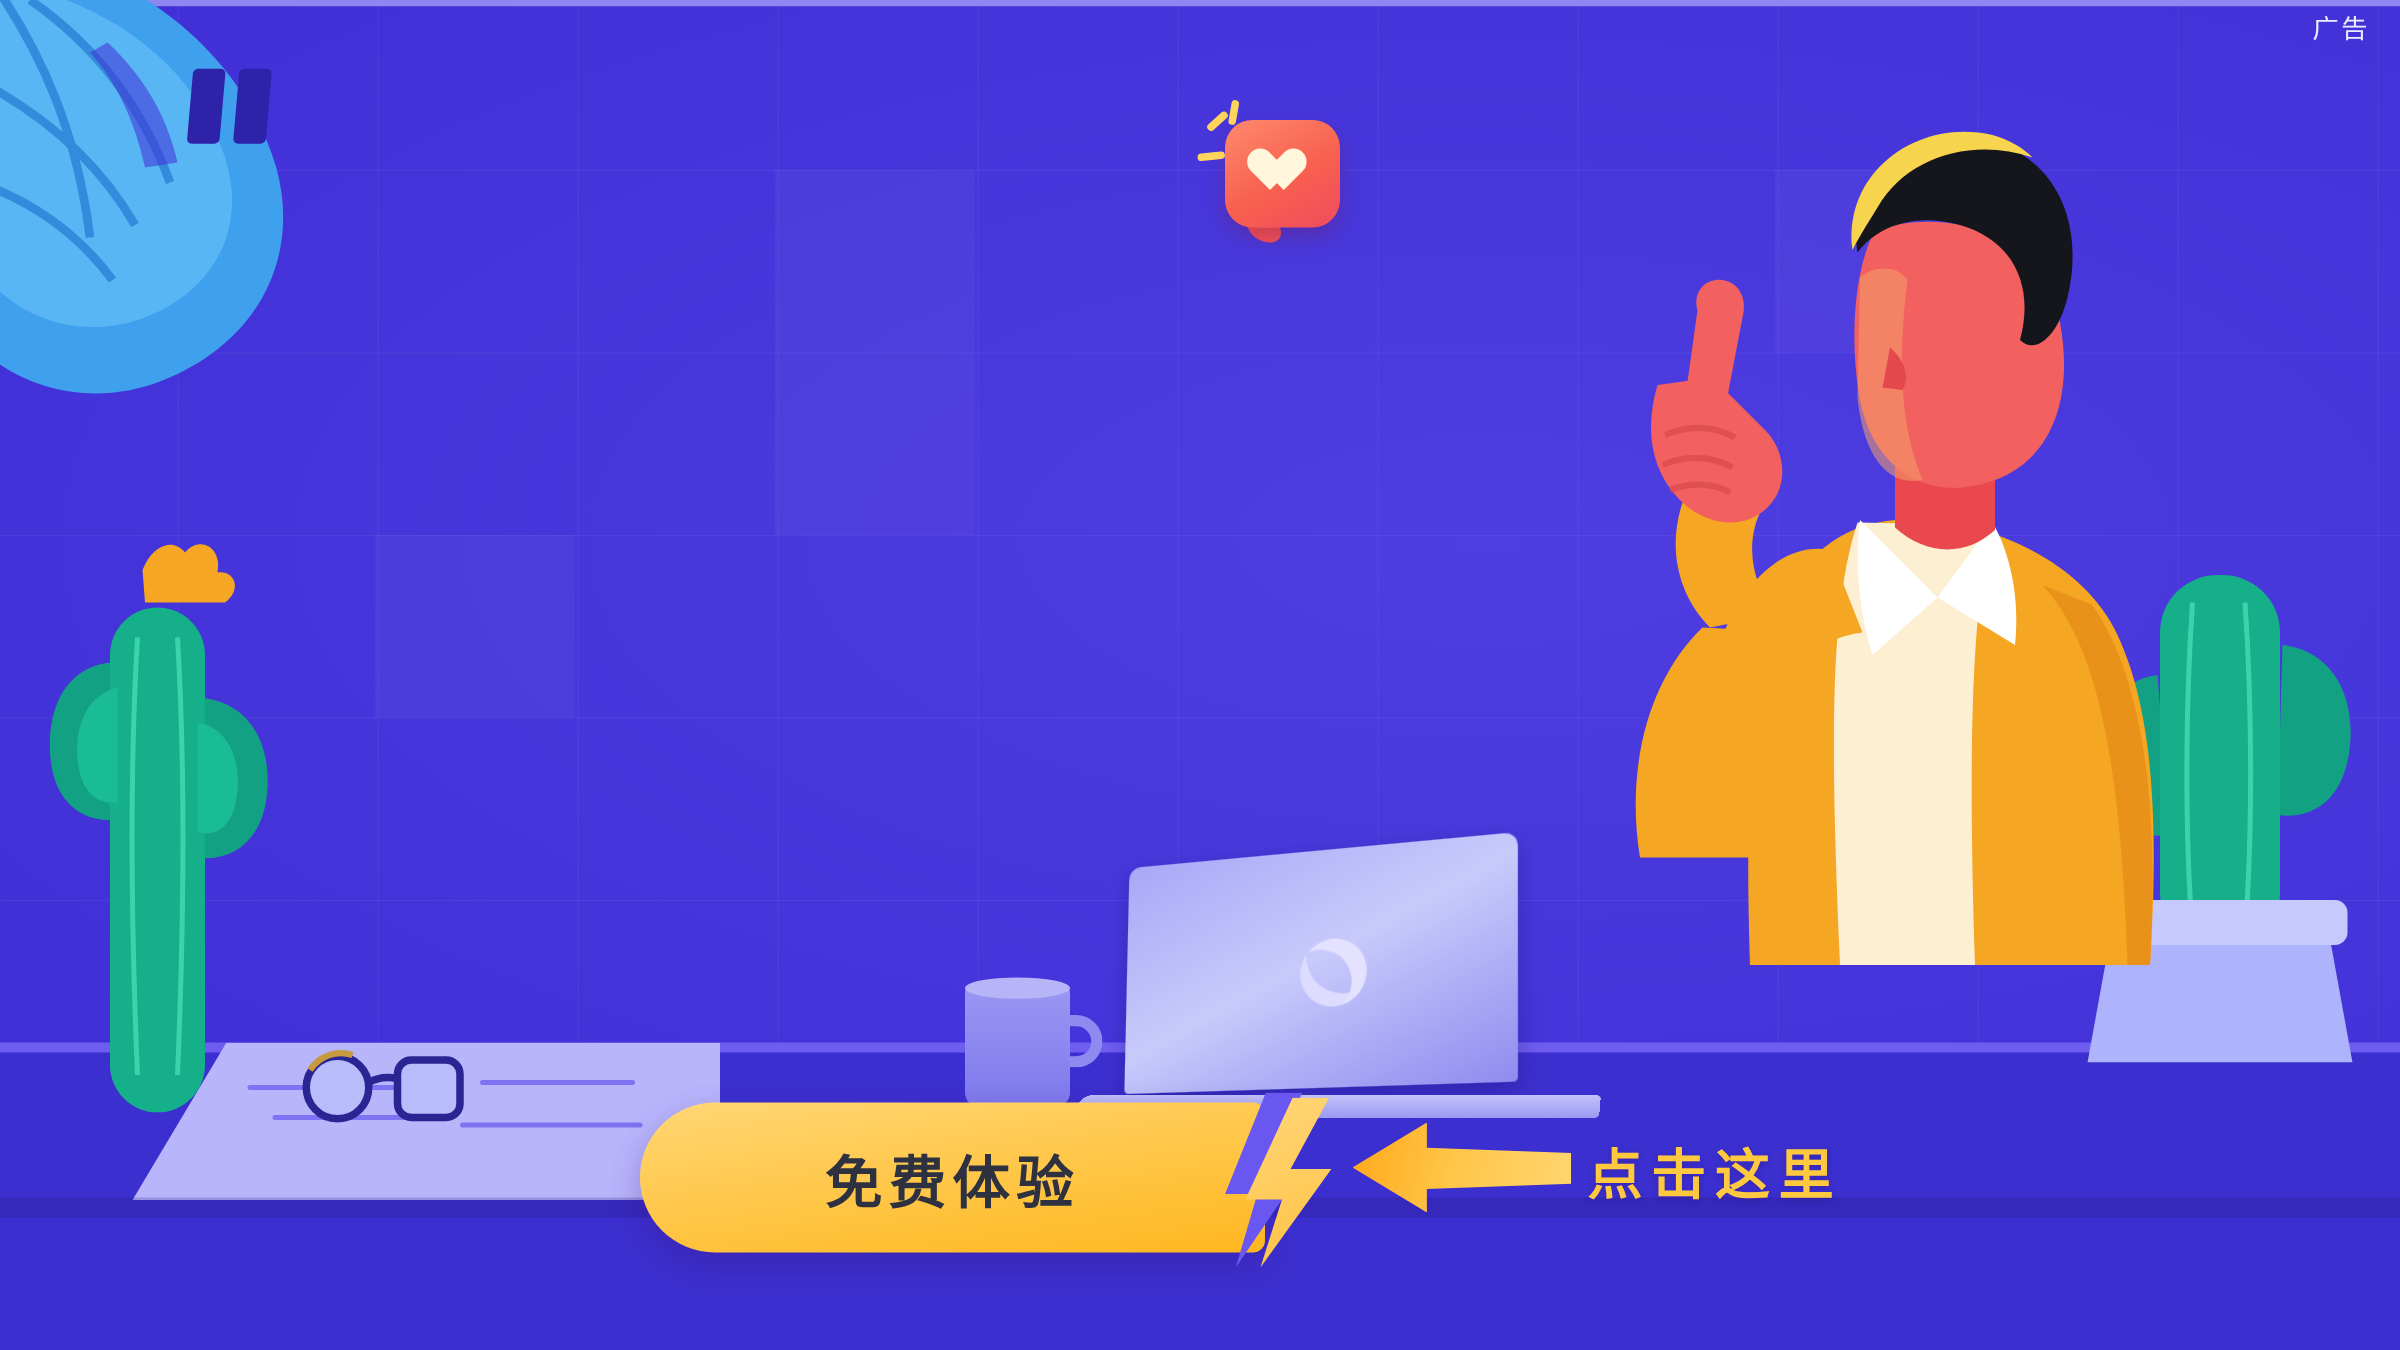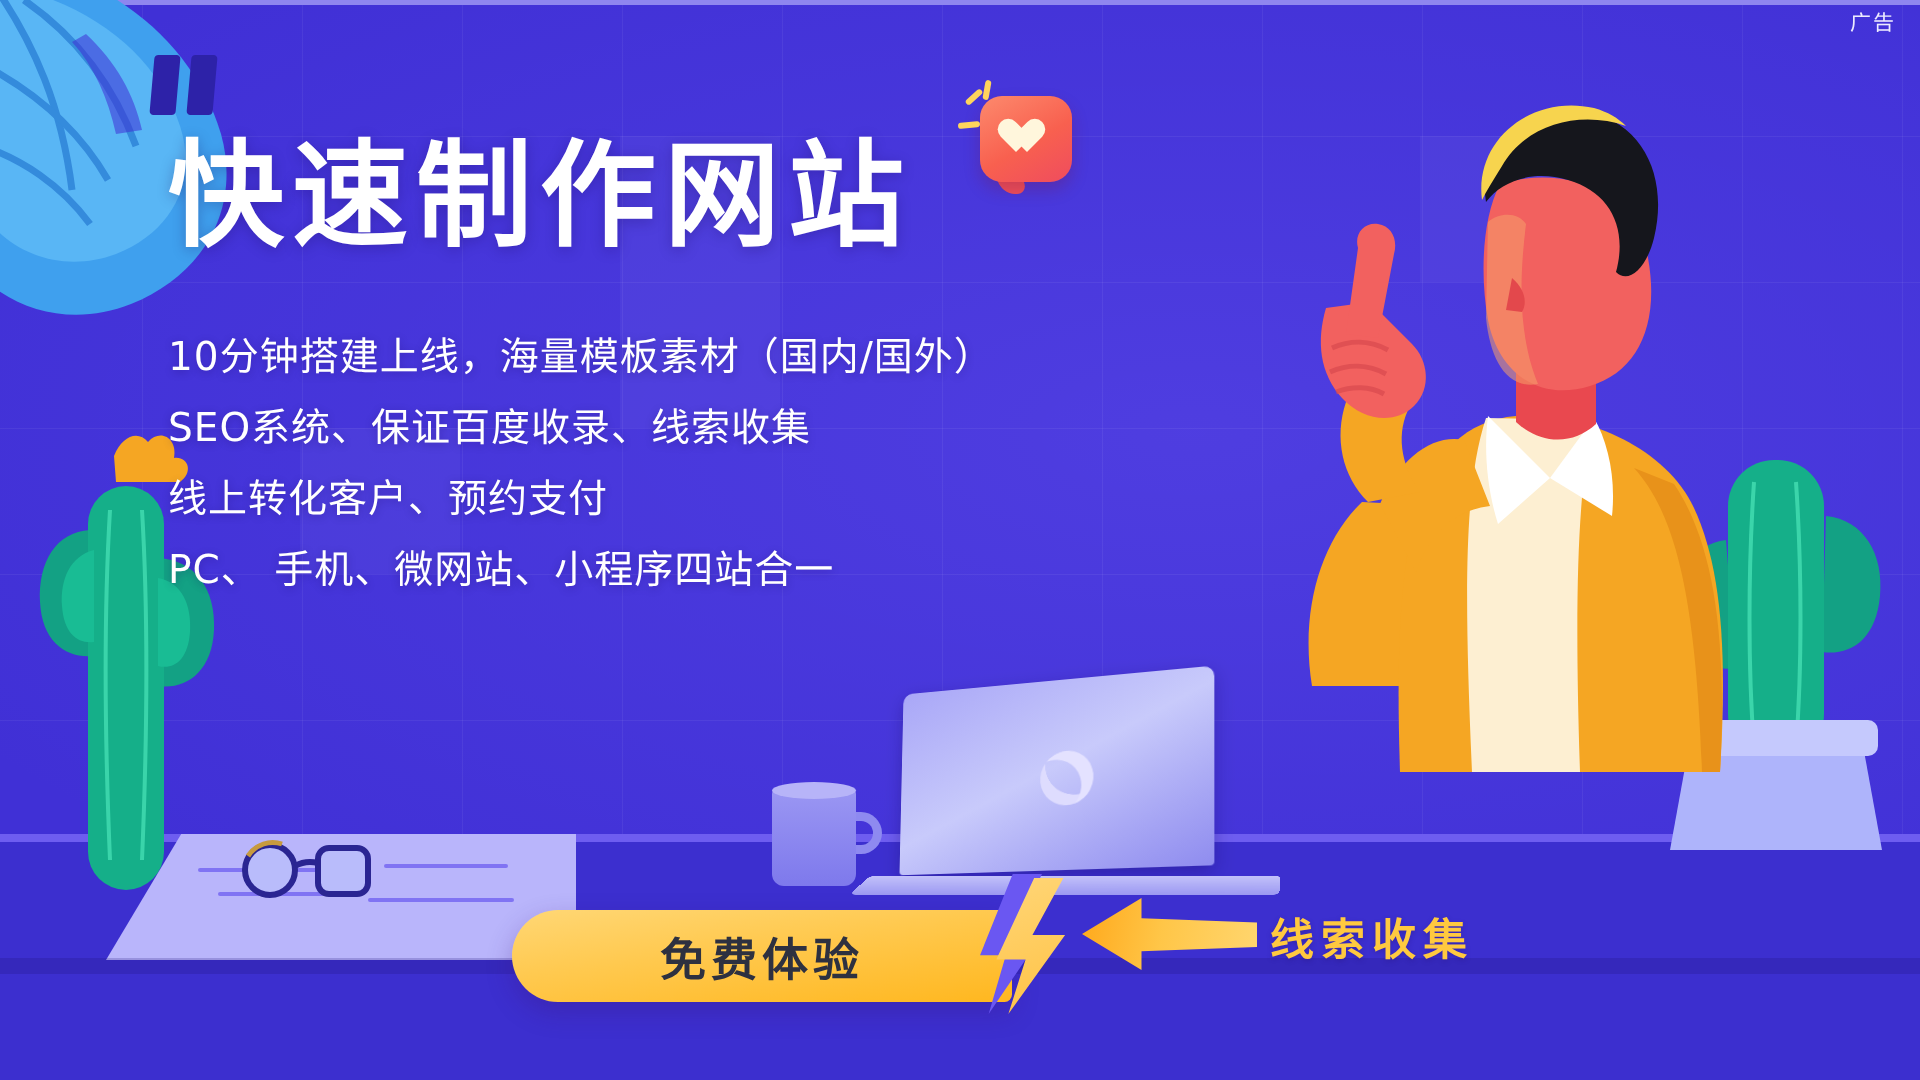--- a/index.html
+++ b/index.html
@@ -143,21 +143,21 @@
   .bubble-heart:before,.bubble-heart:after{
     content:""; position:absolute; width:21px; height:32px;
     background:#FFF6DC; border-radius:11px 11px 0 0; top:0; left:10px;
   }
   .bubble-heart:before{ transform:rotate(-45deg); transform-origin:0 100%; }
   .bubble-heart:after{ left:0; transform:rotate(45deg); transform-origin:100% 100%; }
   .spark{ position:absolute; background:#FFD45C; border-radius:3px; }
 
   
   .cta-button{
-    position:absolute; left:512px; bottom:78px; width:500px; height:92px; z-index:20;
+    position:absolute; left:512px; bottom:78px; width:500px; height:120px; z-index:20;
     border:none; cursor:pointer; padding:0;
     background:linear-gradient(172deg,#FFD775 0%,#FFC94F 42%,#FFB71F 100%);
     border-radius:62px 10px 10px 62px;
     box-shadow:0 10px 26px rgba(60,20,120,.30);
     display:flex; align-items:center; justify-content:center;
     font-family:"Liberation Sans","DejaVu Sans",sans-serif;
   }
   .cta-button span{
     color:#2E3140; font-size:46px; font-weight:bold; letter-spacing:5px;
   }
@@ -341,38 +341,29 @@
 
   <div class="like-bubble">
     <div class="bubble-tail"></div>
     <div class="bubble-box"></div>
     <div class="bubble-heart"></div>
     <div class="spark" style="left:2px; top:6px; width:20px; height:6px; transform:rotate(-42deg);"></div>
     <div class="spark" style="left:-4px; top:34px; width:22px; height:6px; transform:rotate(-6deg);"></div>
     <div class="spark" style="left:22px; top:-8px; width:6px; height:20px; transform:rotate(10deg);"></div>
   </div>
 
-  <div class="copy">
-    <h1 class="headline">快速制作网站</h1>
-    <div class="bullets">
-      <div class="bullet">10分钟搭建上线，海量模板素材（国内/国外）</div>
-      <div class="bullet">SEO系统、保证百度收录、线索收集</div>
-      <div class="bullet">线上转化客户、预约支付</div>
-      <div class="bullet">PC、 手机、微网站、小程序四站合一</div>
-    </div>
-  </div>
 
   <button class="cta-button">
     <span>免费体验</span>
   </button>
 
   <div class="bolt">
     <div class="bolt-back"></div>
     <div class="bolt-front"></div>
   </div>
 
   <div class="arrow">
     <div class="arrow-body"></div>
   </div>
 
-  <div class="click-here">线索收集</div>
+  <div class="click-here">点击这里</div>
 
 </div>
 
 </body></html>

